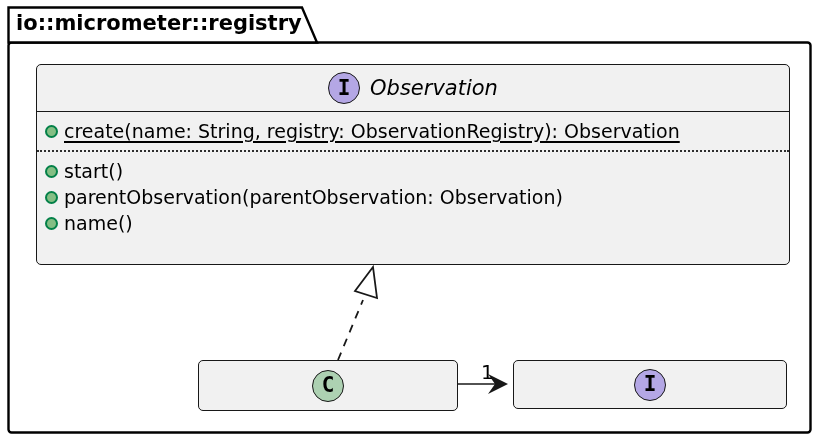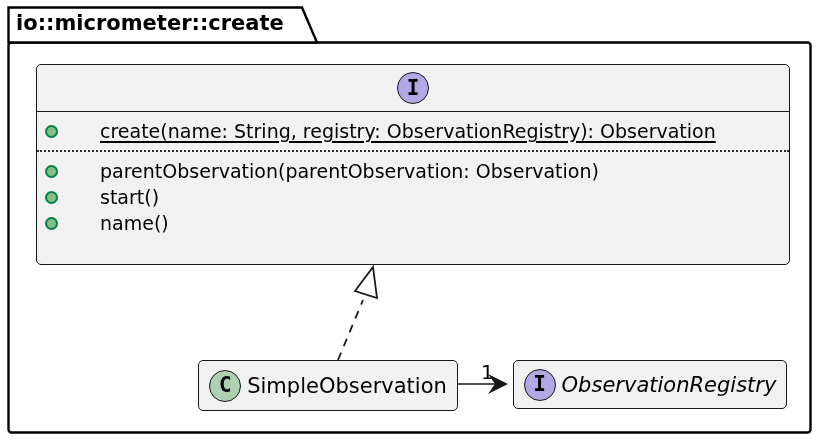--- a/index.html
+++ b/index.html
@@ -82,21 +82,20 @@
     box-sizing: border-box;
     width: 13px; height: 13px;
     border-radius: 50%;
     background: #84BE84;
     border: 2px solid #038048;
     flex: none;
   }
   .member-text {
     font-size: 19px;
     white-space: nowrap;
-    margin-left: 36px;
   }
   .static-member .member-text {
     text-decoration: underline;
     text-underline-offset: 3px;
     text-decoration-thickness: 1.5px;
   }
   .dotted-sep {
     border-top: 2px dotted #2e2e2e;
     height: 0;
     margin: 0;
@@ -118,58 +117,57 @@
 
     <polygon points="8.5,7.5 302,7.5 317,42.5 8.5,42.5" fill="#ffffff" stroke="#000000" stroke-width="2.4"></polygon>
 
     <line x1="338" y1="360" x2="363" y2="300" stroke="#181818" stroke-width="1.8" stroke-dasharray="8,7"></line>
     <polygon points="373,267 355,291 377,298" fill="#ffffff" stroke="#181818" stroke-width="1.8"></polygon>
 
     <line x1="458" y1="384" x2="505" y2="384" stroke="#181818" stroke-width="1.7"></line>
     <polygon points="488,374 508,384 488,394 495,384" fill="#181818"></polygon>
   </svg>
 
-  <div class="frame-title">io::micrometer::create</div>
+  <div class="frame-title">io::micrometer::registry</div>
 
   <div class="class-box" id="observation-box">
     <div class="class-header">
       <span class="stereo-badge badge-interface">I</span>
+      <span class="class-title italic">Observation</span>
     </div>
     <div class="member-section">
       <div class="member-row static-member">
         <span class="bullet"></span>
         <span class="member-text">create(name: String, registry: ObservationRegistry): Observation</span>
       </div>
     </div>
     <div class="dotted-sep"></div>
     <div class="member-section">
       <div class="member-row">
         <span class="bullet"></span>
-        <span class="member-text">parentObservation(parentObservation: Observation)</span>
+        <span class="member-text">start()</span>
       </div>
       <div class="member-row">
         <span class="bullet"></span>
-        <span class="member-text">start()</span>
+        <span class="member-text">parentObservation(parentObservation: Observation)</span>
       </div>
       <div class="member-row">
         <span class="bullet"></span>
         <span class="member-text">name()</span>
       </div>
     </div>
   </div>
 
   <div class="class-box" id="simple-observation-box">
     <div class="small-box-inner">
       <span class="stereo-badge badge-class">C</span>
-      <span class="class-title">SimpleObservation</span>
     </div>
   </div>
 
   <div class="class-box" id="observation-registry-box">
     <div class="small-box-inner">
       <span class="stereo-badge badge-interface">I</span>
-      <span class="class-title italic">ObservationRegistry</span>
     </div>
   </div>
 
   <div class="mult-label">1</div>
 
 </div>
 
 </body></html>

